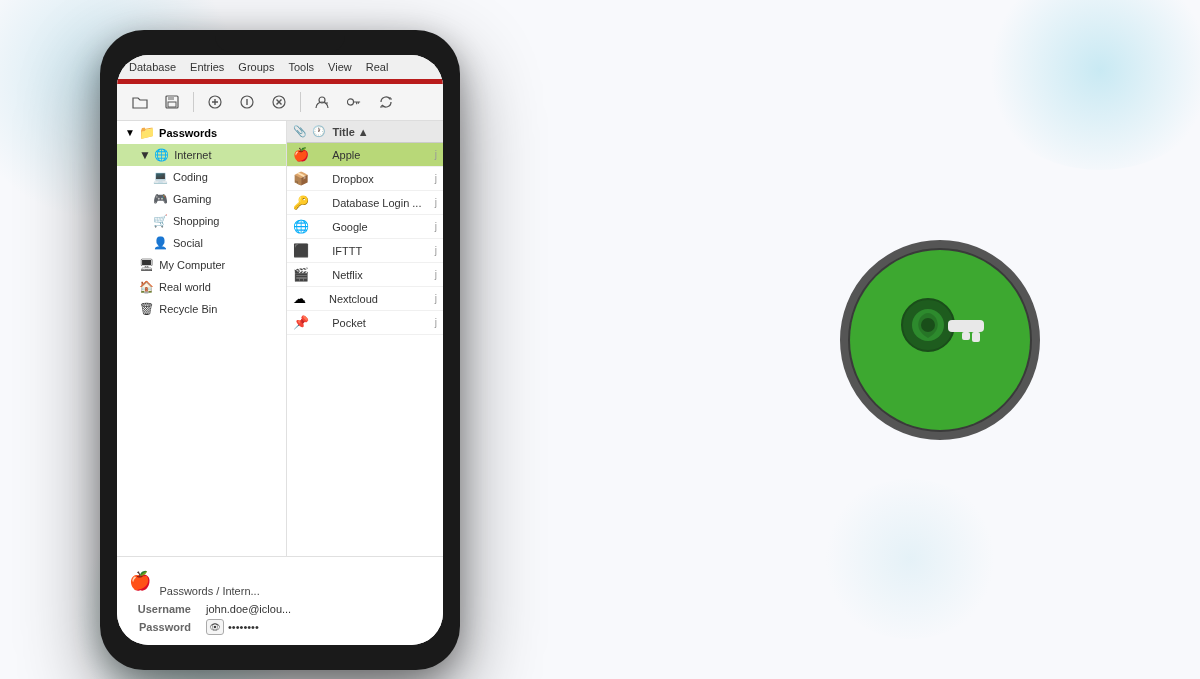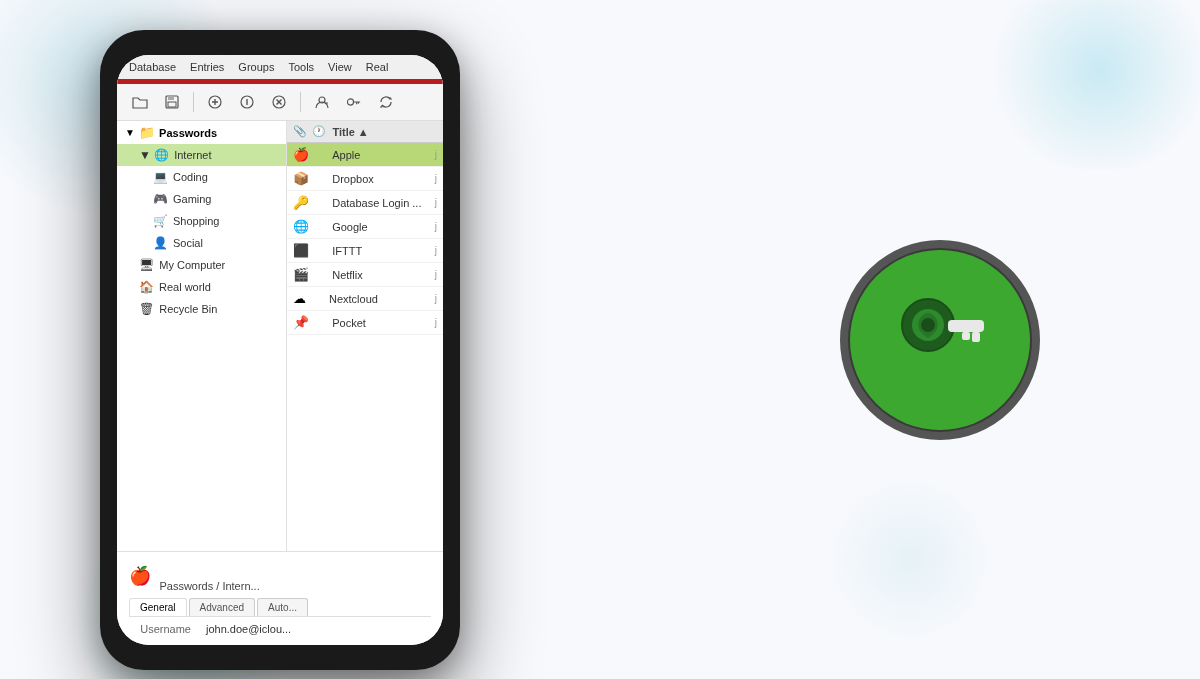--- a/index.html
+++ b/index.html
@@ -257,21 +257,21 @@
       display: flex;
       align-items: center;
       gap: 6px;
       margin-bottom: 4px;
       font-size: 11px;
     }
     .detail-field .field-label {
       width: 62px;
       text-align: right;
       color: #666;
-      font-weight: 400;
+      font-weight: 700;
       flex-shrink: 0;
     }
     .detail-field .field-value {
       color: #333;
       display: flex;
       align-items: center;
       gap: 4px;
       margin-left: 9px;
     }
     .eye-btn {
@@ -497,28 +497,30 @@
   </div>
               </div>
           </div>
         </div>
 
         <div class="detail-panel">
           <div class="detail-header">
             <span class="entry-icon">🍎</span>
             <span class="entry-path">Passwords / Intern...</span>
           </div>
-          <div class="detail-tabs">
-            <div class="detail-tab active">General</div>
-            <div class="detail-tab">Advanced</div>
-            <div class="detail-tab">Auto...</div>
-          </div>
           <div class="detail-field">
             <span class="field-label">Username</span>
             <span class="field-value">john.doe@iclou...</span>
+          </div>
+          <div class="detail-field">
+            <span class="field-label">Password</span>
+            <div class="field-value">
+              <div class="eye-btn">👁</div>
+              <span>••••••••</span>
+            </div>
           </div>
         </div>
 
       </div>
     </div>
   </div>
 </div>
 
 <div class="logo-area">
   <div class="logo-circle">

